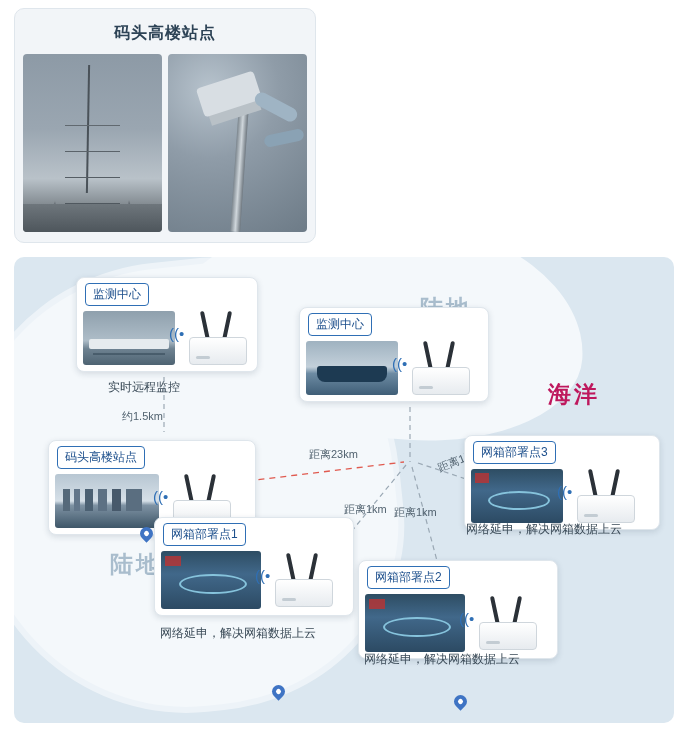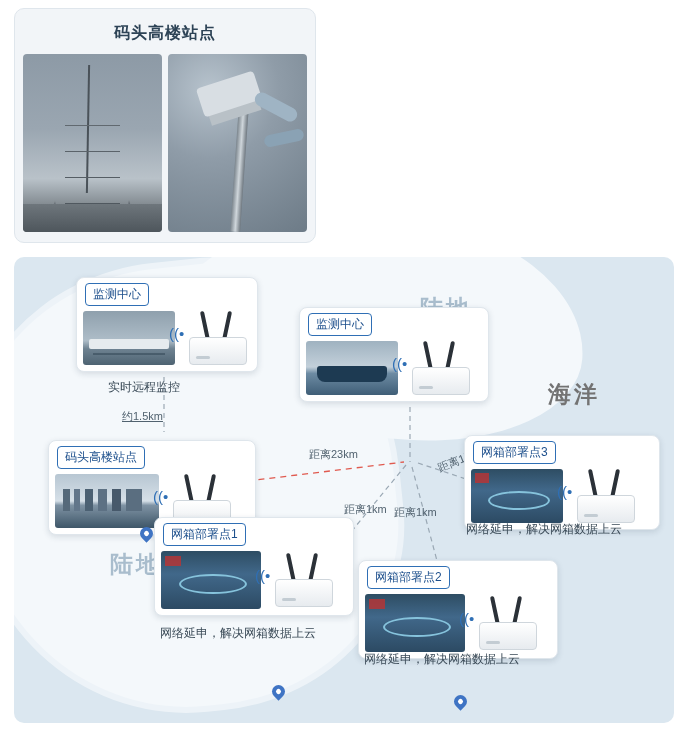--- a/index.html
+++ b/index.html
@@ -279,21 +279,21 @@
     transform: rotate(4deg);
   }
   .label-region {
     position: absolute;
     font-size: 23px;
     font-weight: bold;
     color: #a9bdcd;
     letter-spacing: 3px;
   }
   .lr-land-top  { left: 406px; top: 36px; }
-  .lr-sea       { left: 534px; top: 122px; color: #737373; }
+  .lr-sea       { left: 534px; top: 122px; color: #be185d; }
   .lr-land-bot  { left: 96px;  top: 292px; }
 
   
   .card {
     position: absolute;
     background: #ffffff;
     border: 1px solid #dfe6ec;
     border-radius: 8px;
     box-shadow: 0 2px 6px rgba(30,50,70,.14);
     padding: 5px 6px 6px 6px;
@@ -504,21 +504,21 @@
       <div class="thumb th-pier"></div>
       <div class="router">
         <div class="wifi">((•</div>
         <div class="ant a1"></div>
         <div class="ant a2"></div>
         <div class="body"></div>
       </div>
     </div>
   </div>
   <div class="caption" style="left:94px; top:122px;">实时远程监控</div>
-  <div class="dist" style="left:108px; top:152px;text-decoration:underline;">约1.5km</div>
+  <div class="dist" style="left:108px; top:152px;">约1.5km</div>
 
   <div class="card" style="left:285px; top:50px; width:190px;">
     <div class="card-title">监测中心</div>
     <div class="card-body">
       <div class="thumb th-boat"></div>
       <div class="router">
         <div class="wifi">((•</div>
         <div class="ant a1"></div>
         <div class="ant a2"></div>
         <div class="body"></div>

